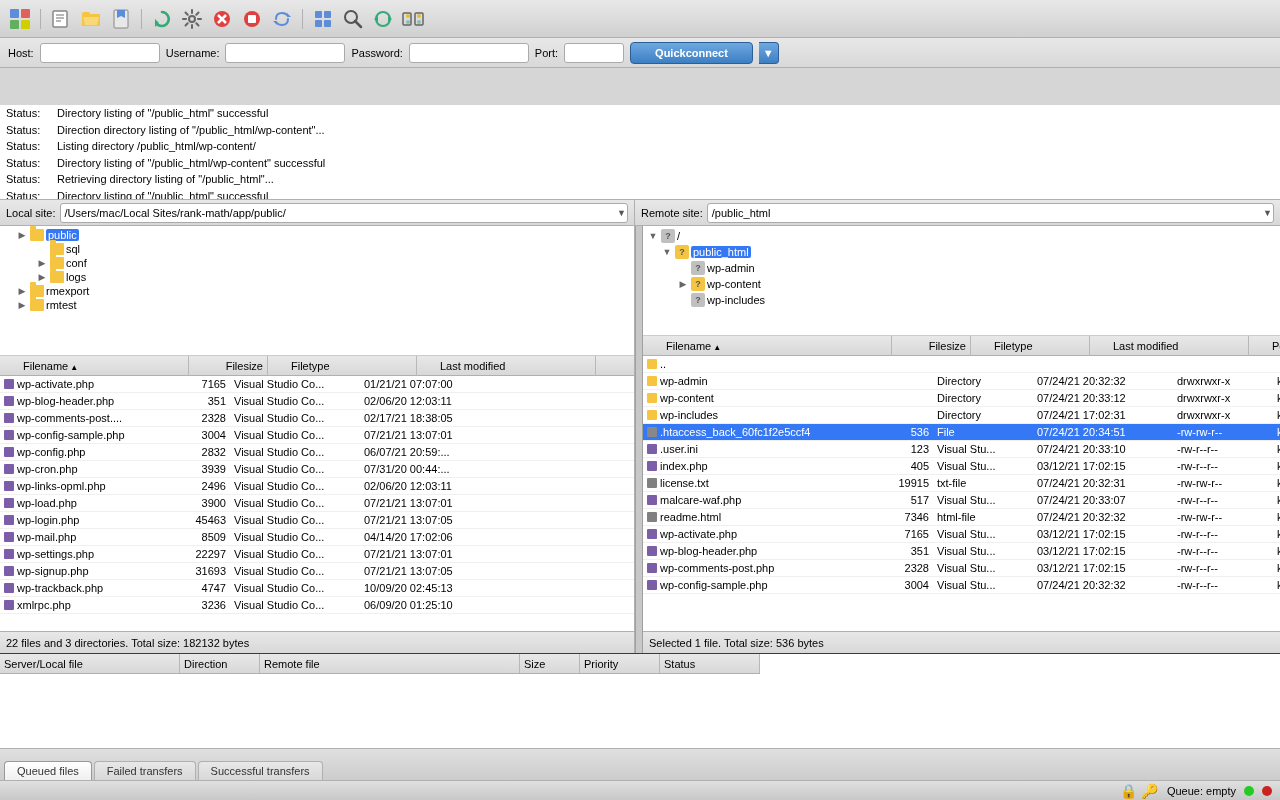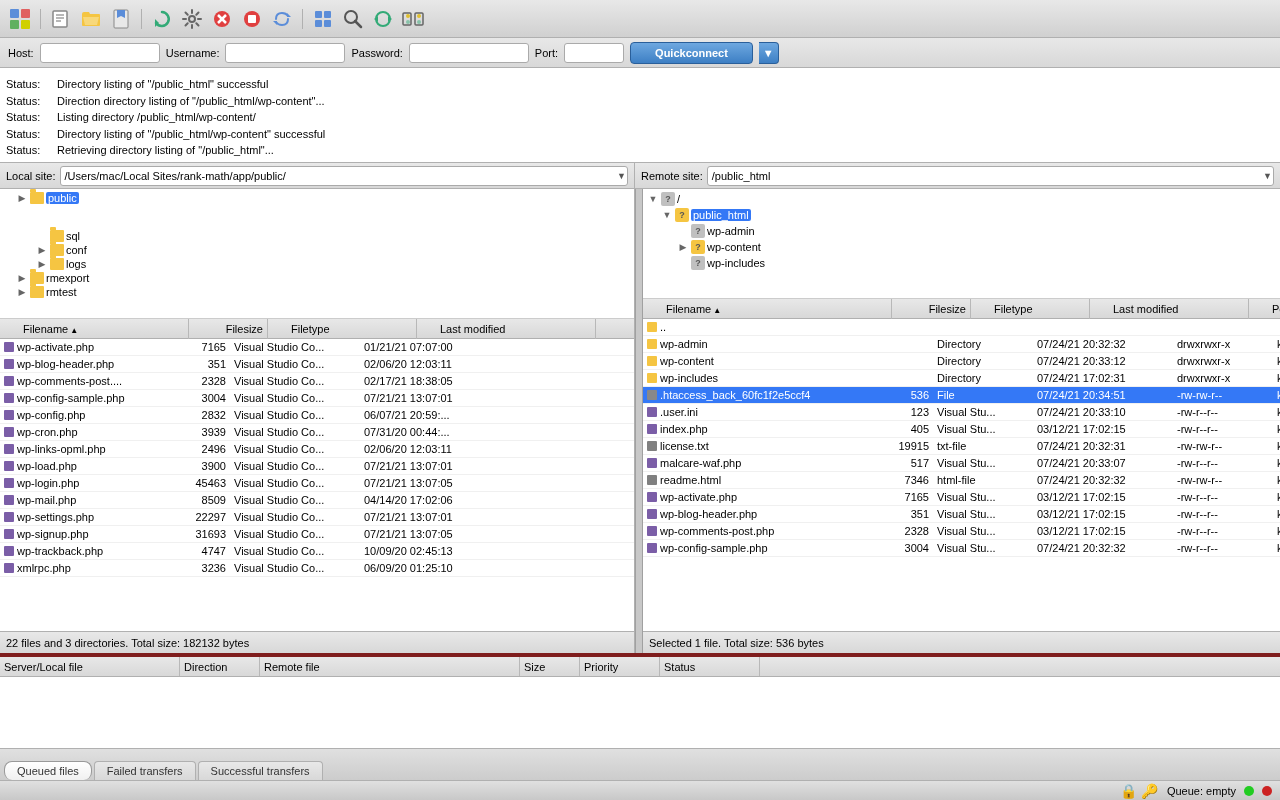--- a/index.html
+++ b/index.html
@@ -15,21 +15,21 @@
     .conn-label { font-size: 11px; color: #000; }
     .conn-input { height: 20px; border: 1px solid #aaa; border-radius: 3px; padding: 0 4px; font-size: 11px; background: #fff; }
     .conn-host { width: 120px; }
     .conn-user { width: 120px; }
     .conn-pass { width: 120px; }
     .conn-port { width: 60px; }
     .btn-quickconnect { background: linear-gradient(to bottom, #6ea8e0, #3d7fc4); color: #fff; border: 1px solid #2a5f9a; border-radius: 4px; padding: 2px 24px; font-size: 11px; font-weight: bold; cursor: pointer; height: 22px; }
     .btn-dropdown { background: linear-gradient(to bottom, #6ea8e0, #3d7fc4); color: #fff; border: 1px solid #2a5f9a; border-left: none; border-radius: 0 4px 4px 0; padding: 2px 4px; font-size: 11px; cursor: pointer; height: 22px; }
 
     
-    #status-log { background: #fff; border-bottom: 1px solid #b0b0b0; padding: 8px 6px; font-size: 11px; line-height: 1.5; height: 95px; overflow: hidden; }
+    #status-log { background: #fff; border-bottom: 1px solid #b0b0b0; padding: 0 6px; font-size: 11px; line-height: 1.5; height: 95px; overflow: hidden; margin-top: 37px; }
     .status-line { display: flex; gap: 6px; }
     .status-label { color: #000; font-weight: normal; min-width: 45px; }
     .status-text { color: #000; }
 
     
     #site-bars { display: flex; border-bottom: 1px solid #b0b0b0; height: 26px; }
     .site-bar { display: flex; align-items: center; padding: 2px 6px; background: linear-gradient(to bottom, #e8e8e8, #d8d8d8); gap: 4px; font-size: 11px; }
     .site-bar-left { width: 635px; border-right: 1px solid #b0b0b0; }
     .site-bar-right { flex: 1; }
     .site-bar-label { color: #000; white-space: nowrap; }
@@ -74,35 +74,35 @@
     .right-col-size { width: 60px; min-width: 60px; justify-content: flex-end; }
     .right-col-type { width: 100px; min-width: 100px; }
     .right-col-modified { width: 140px; min-width: 140px; }
     .right-col-perm { width: 100px; min-width: 100px; }
     .right-col-c { width: 30px; }
 
     
     .panel-status { background: linear-gradient(to bottom, #e8e8e8, #d8d8d8); border-top: 1px solid #b0b0b0; padding: 2px 6px; font-size: 11px; height: 22px; display: flex; align-items: center; }
 
     
-    #transfer-area { border-top: 4px solid #7f1d1d; background: #fff; height: 95px; display: flex; flex-direction: column; }
+    #transfer-area { border-top: 1px solid #7f1d1d; background: #fff; height: 95px; display: flex; flex-direction: row; }
     #transfer-header { display: flex; background: linear-gradient(to bottom, #e8e8e8, #d8d8d8); border-bottom: 1px solid #b0b0b0; height: 20px; }
     #transfer-header .col { display: flex; align-items: center; padding: 0 4px; font-size: 11px; border-right: 1px solid #b8b8b8; }
     .transfer-col-file { width: 180px; }
     .transfer-col-dir { width: 80px; }
     .transfer-col-remote { width: 260px; }
     .transfer-col-size { width: 60px; }
     .transfer-col-priority { width: 80px; }
     .transfer-col-status { width: 100px; }
     #transfer-body { flex: 1; background: #fff; overflow-y: auto; }
 
     
     #bottom-tabs { border-top: 1px solid #b0b0b0; background: linear-gradient(to bottom, #e0e0e0, #cccccc); display: flex; align-items: flex-end; padding: 4px 4px 0; gap: 2px; height: 32px; }
     .tab { padding: 3px 12px; border: 1px solid #b0b0b0; border-bottom: none; border-radius: 4px 4px 0 0; font-size: 11px; cursor: pointer; background: linear-gradient(to bottom, #e8e8e8, #d8d8d8); color: #333; }
-    .tab.active { background: linear-gradient(to bottom, #ffffff, #f0f0f0); font-weight: 500; border-color: #999; border-radius: 8px; }
+    .tab.active { background: linear-gradient(to bottom, #ffffff, #f0f0f0); font-weight: 500; border-color: #999; }
 
     
     #bottom-status { background: linear-gradient(to bottom, #e0e0e0, #c8c8c8); border-top: 1px solid #b0b0b0; display: flex; align-items: center; justify-content: flex-end; padding: 2px 8px; height: 20px; gap: 8px; font-size: 11px; }
     .status-icons { display: flex; align-items: center; gap: 4px; }
     .lock-icon { font-size: 14px; }
     .circle-green { width: 10px; height: 10px; border-radius: 50%; background: #22cc22; display: inline-block; }
     .circle-red { width: 10px; height: 10px; border-radius: 50%; background: #cc2222; display: inline-block; }
 
     
     #panel-divider { width: 8px; background: linear-gradient(to right, #c0c0c0, #d0d0d0); border-left: 1px solid #a0a0a0; border-right: 1px solid #a0a0a0; cursor: col-resize; }
@@ -274,21 +274,21 @@
   <div id="left-panel">
 
     <div class="tree-area">
 
       <div class="tree-item" style="padding-left: 16px;">
         <span class="tree-toggle">▶</span>
         <span class="folder-icon"></span>
         <span class="tree-label highlight">public</span>
       </div>
 
-      <div class="tree-item" style="padding-left: 36px; margin-top: 24px;">
+      <div class="tree-item" style="padding-left: 36px;">
         <span class="tree-toggle">&nbsp;</span>
         <span class="folder-icon"></span>
         <span class="tree-label">sql</span>
       </div>
 
       <div class="tree-item" style="padding-left: 36px;">
         <span class="tree-toggle">▶</span>
         <span class="folder-icon"></span>
         <span class="tree-label">conf</span>
       </div>

